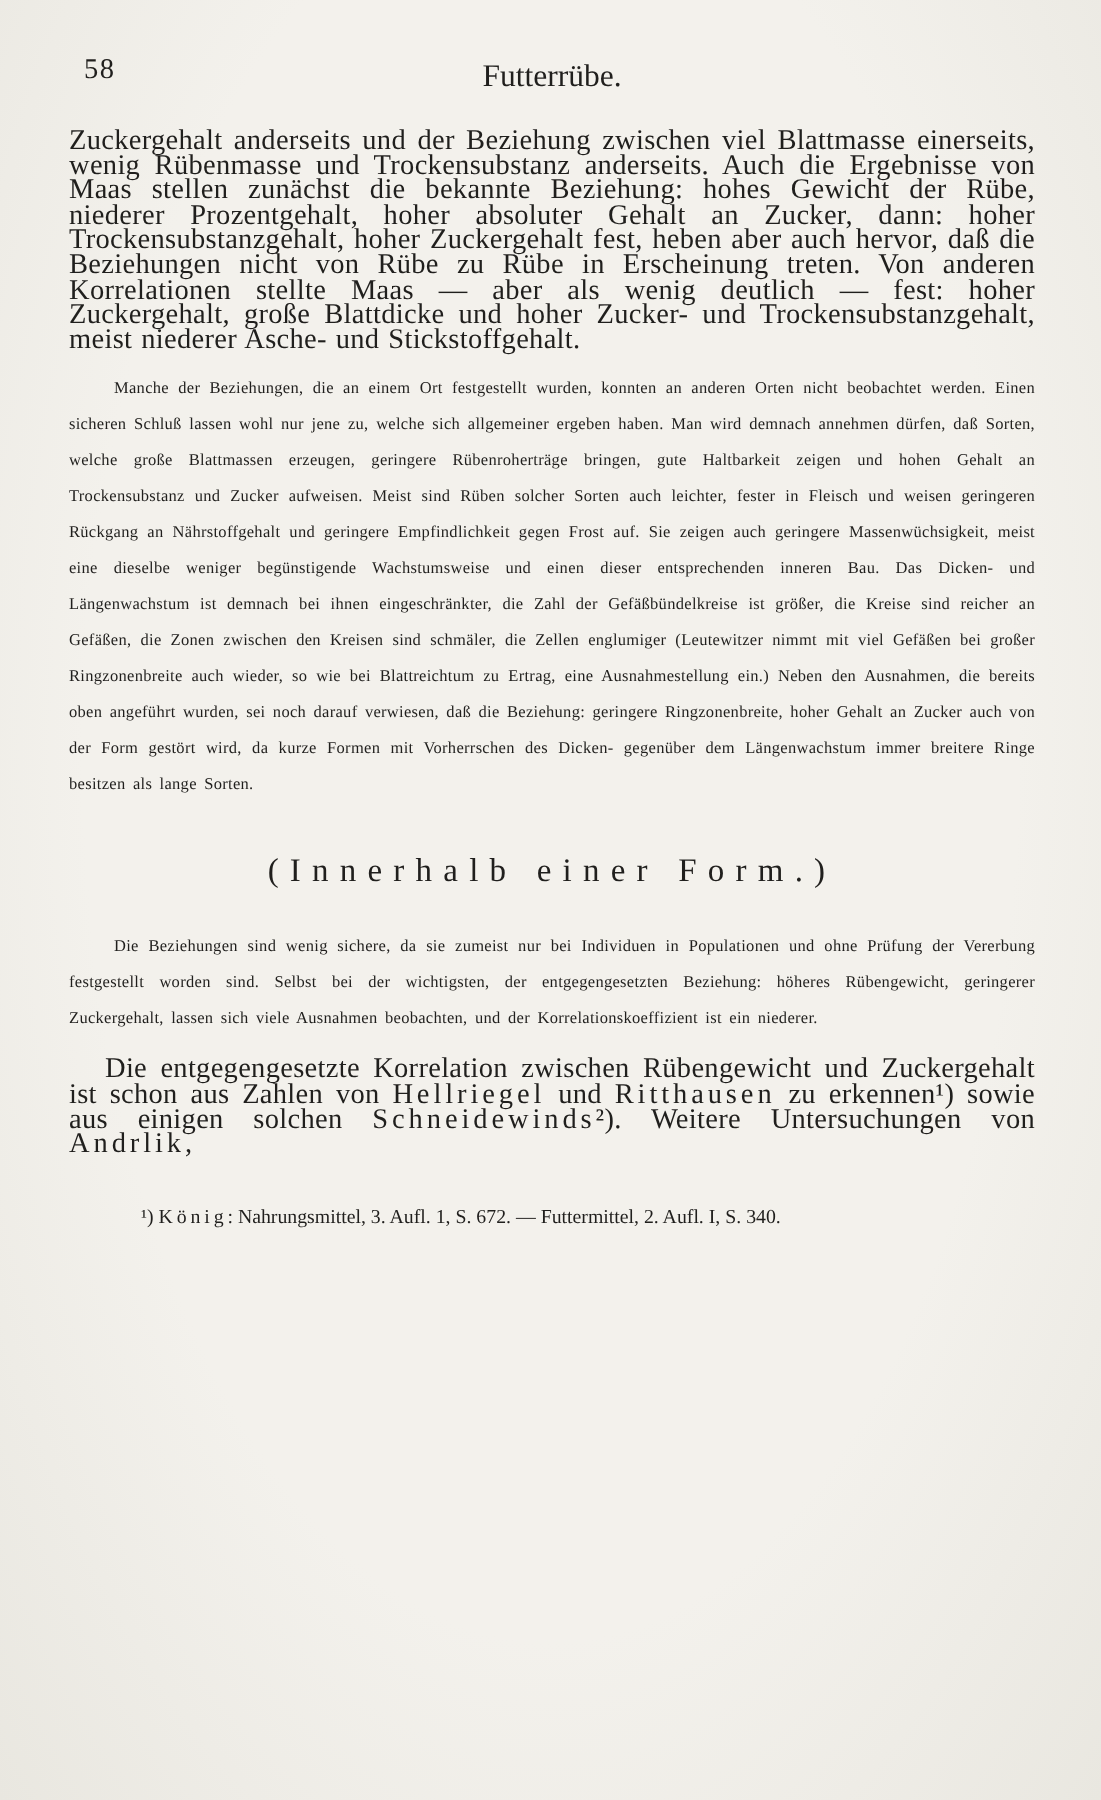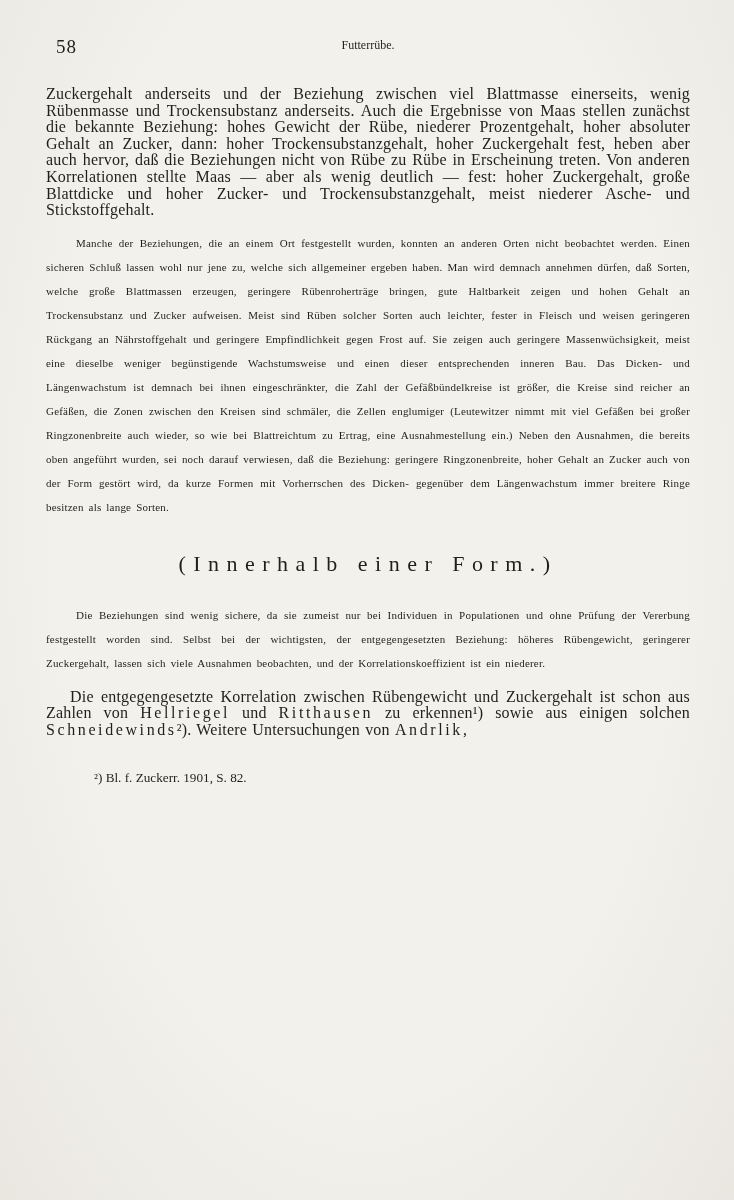--- a/index.html
+++ b/index.html
@@ -31,25 +31,25 @@
     top: 0;
     font-size: 19px;
     letter-spacing: 1px;
   }
   .running-head {
     position: absolute;
     left: 0;
     right: 0;
     top: 2px;
     text-align: center;
-    font-size: 12px;
+    font-size: 21px;
   }
   p { margin: 0; }
   .small-text {
-    font-size: 16px;
+    font-size: 19px;
     line-height: 16.6px;
     text-align: justify;
     letter-spacing: 0.2px;
     word-spacing: 1px;
   }
   .main-text {
     font-size: 11px;
     line-height: 24px;
     text-align: justify;
     letter-spacing: 0.2px;
@@ -90,16 +90,16 @@
 
   <p class="main-text indent-main">Manche der Beziehungen, die an einem Ort festgestellt wurden, konnten an anderen Orten nicht beobachtet werden. Einen sicheren Schluß lassen wohl nur jene zu, welche sich allgemeiner ergeben haben. Man wird demnach annehmen dürfen, daß Sorten, welche große Blattmassen erzeugen, geringere Rübenroherträge bringen, gute Haltbarkeit zeigen und hohen Gehalt an Trockensubstanz und Zucker aufweisen. Meist sind Rüben solcher Sorten auch leichter, fester in Fleisch und weisen geringeren Rückgang an Nährstoffgehalt und geringere Empfindlichkeit gegen Frost auf. Sie zeigen auch geringere Massenwüchsigkeit, meist eine dieselbe weniger begünstigende Wachstumsweise und einen dieser entsprechenden inneren Bau. Das Dicken- und Längenwachstum ist demnach bei ihnen eingeschränkter, die Zahl der Gefäßbündelkreise ist größer, die Kreise sind reicher an Gefäßen, die Zonen zwischen den Kreisen sind schmäler, die Zellen englumiger (Leutewitzer nimmt mit viel Gefäßen bei großer Ringzonenbreite auch wieder, so wie bei Blattreichtum zu Ertrag, eine Ausnahmestellung ein.) Neben den Ausnahmen, die bereits oben angeführt wurden, sei noch darauf verwiesen, daß die Beziehung: geringere Ringzonenbreite, hoher Gehalt an Zucker auch von der Form gestört wird, da kurze Formen mit Vorherrschen des Dicken- gegenüber dem Längenwachstum immer breitere Ringe besitzen als lange Sorten.</p>
 
   <h2 class="section-heading">(Innerhalb einer Form.)</h2>
 
   <p class="main-text indent-main">Die Beziehungen sind wenig sichere, da sie zumeist nur bei Individuen in Populationen und ohne Prüfung der Vererbung festgestellt worden sind. Selbst bei der wichtigsten, der entgegengesetzten Beziehung: höheres Rübengewicht, geringerer Zuckergehalt, lassen sich viele Ausnahmen beobachten, und der Korrelationskoeffizient ist ein niederer.</p>
 
   <p class="small-text indent-small para-outro"><span>Die entgegengesetzte Korrelation zwischen Rübengewicht und Zuckergehalt ist schon aus Zahlen von </span><span class="sperr">Hellriegel</span><span> und </span><span class="sperr">Ritthausen</span><span> zu erkennen</span><span>¹)</span><span> sowie aus einigen solchen </span><span class="sperr">Schneidewinds</span><span>²)</span><span>. Weitere Untersuchungen von </span><span class="sperr">Andrlik</span><span>,</span></p>
 
   <div class="footnotes">
-    <p class="footnote">²) Bl. f. Zuckerr. 1901, S. 82.</p>
+    <p class="footnote"><span>¹) </span><span class="sperr">König</span><span>: Nahrungsmittel, 3. Aufl. 1, S. 672. — Futtermittel, 2. Aufl. I, S. 340.</span></p>
   </div>
 
 </div>
 
 </body></html>

